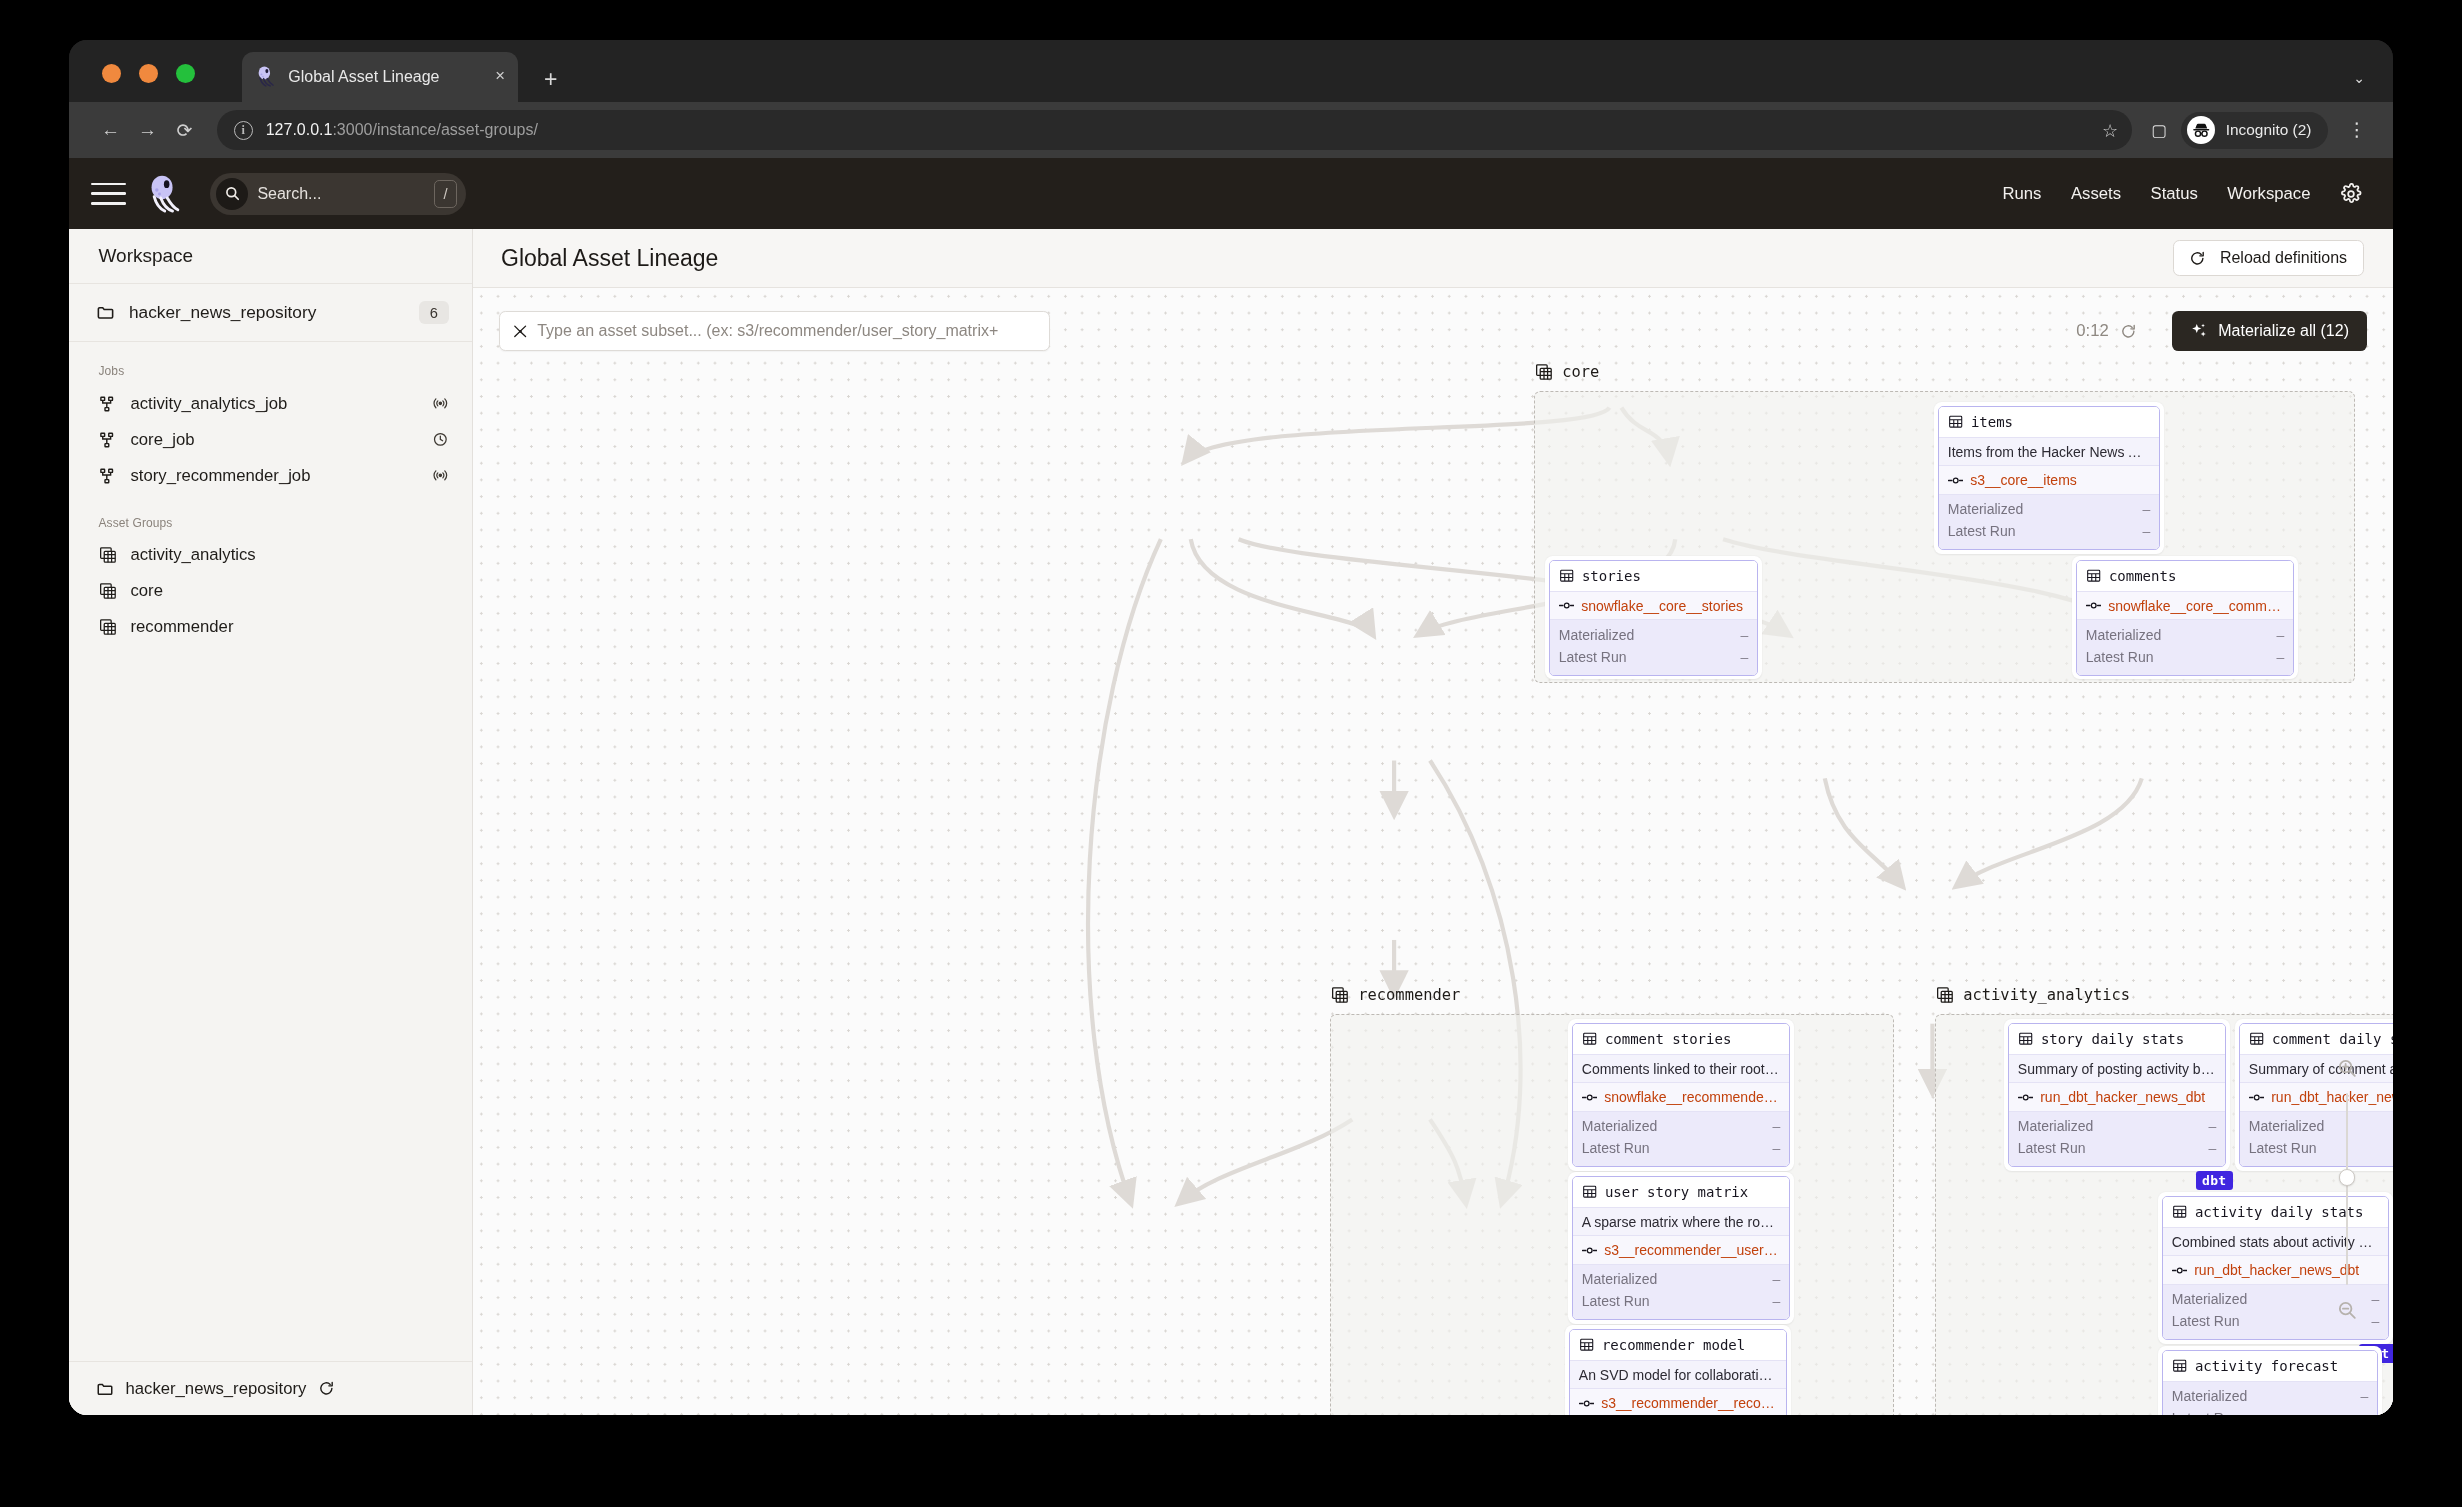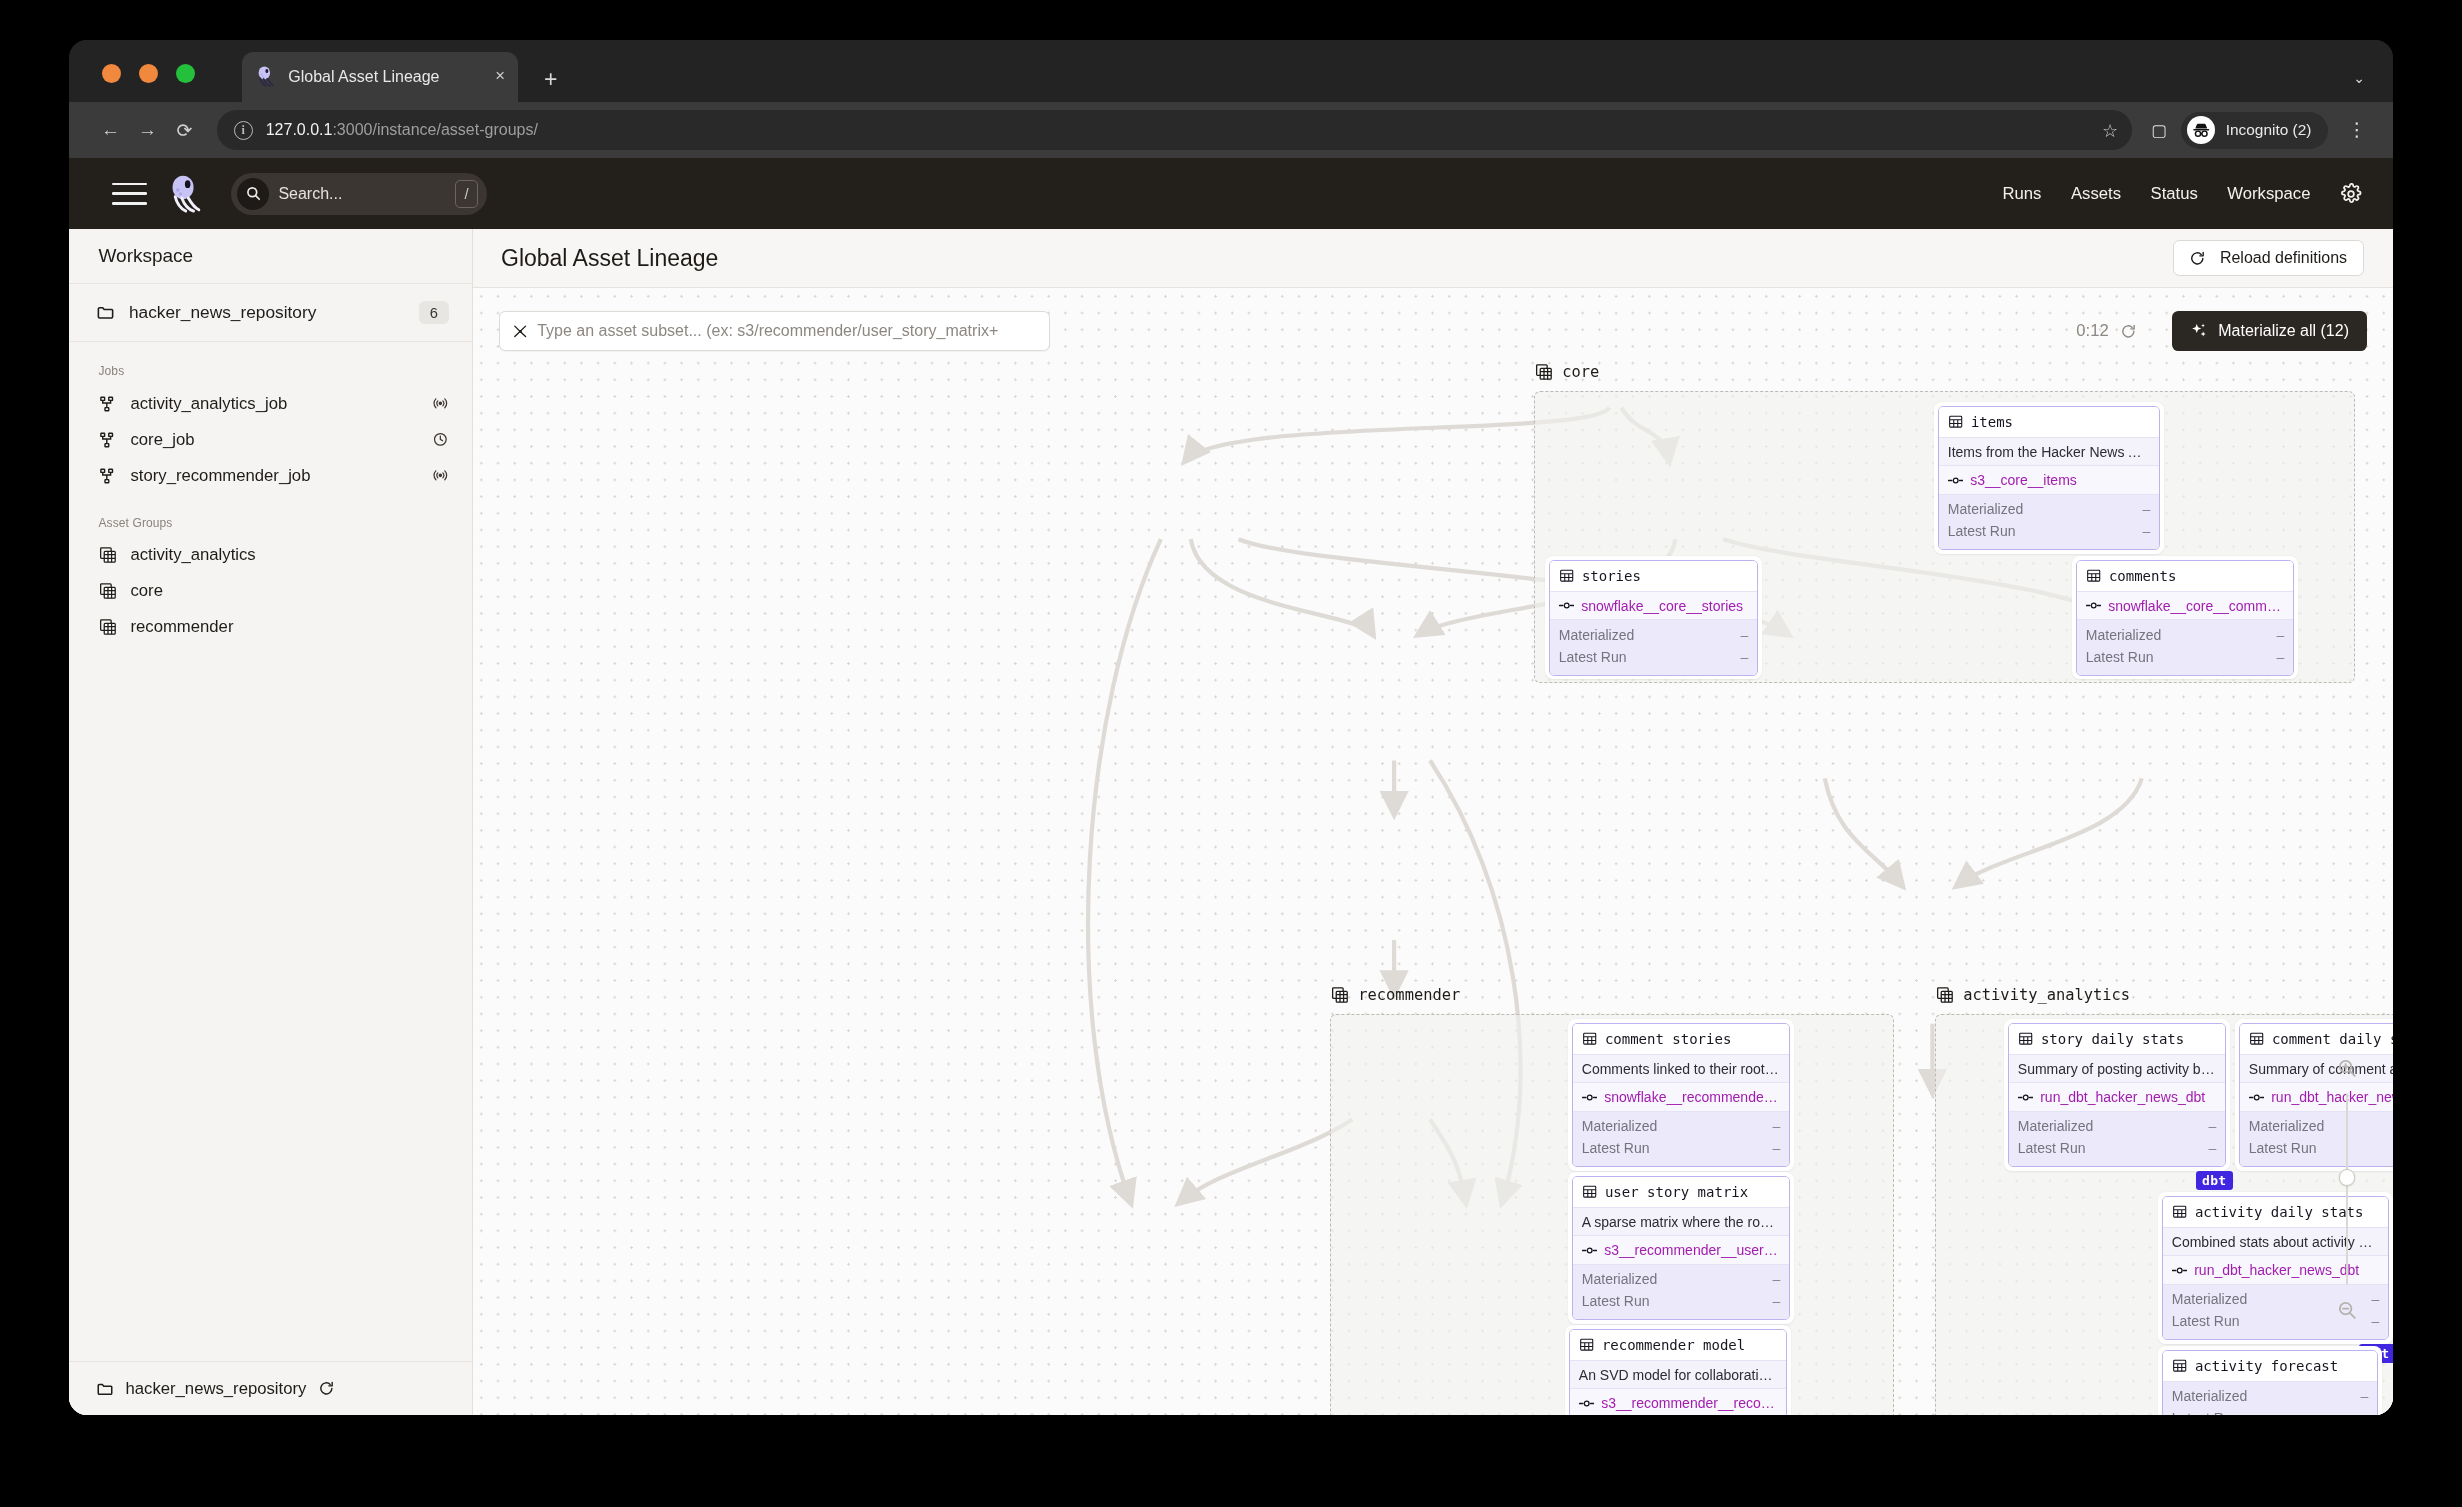--- a/index.html
+++ b/index.html
@@ -129,21 +129,21 @@
     position: absolute; left: 0; right: 0;
     top: 118px; bottom: 0;
     background: #f7f6f4;
   }
 
   
   #app-topnav {
     position: absolute; left: 0; right: 0; top: 0; height: 71px;
     background: #231f1b;
     display: flex; align-items: center;
-    padding: 0 31px 0 25px;
+    padding: 0 31px 0 4px;
   }
   #hamburger { width: 35px; height: 22px; margin-left: 18px; cursor: pointer; display: flex; flex-direction: column; justify-content: space-between; }
   #hamburger span { display: block; height: 2.6px; background: #f1f1f1; border-radius: 1.3px; }
   #app-logo { width: 42px; height: 42px; margin-left: 19px; flex: 0 0 42px; }
   #app-logo svg { width: 42px; height: 42px; display: block; }
   #app-search {
     margin-left: 23px; width: 256px; height: 42px;
     background: #3b3631; border-radius: 21px;
     display: flex; align-items: center; padding: 0 9px 0 6.4px;
     cursor: text;
@@ -333,21 +333,21 @@
     white-space: nowrap; overflow: hidden; text-overflow: ellipsis;
   }
   .node-op {
     display: flex; align-items: center; gap: 7px;
     padding: 5.8px 9px;
     background: #f8f7fd;
     border-bottom: 1px solid #e4e2f5;
   }
   .node-op svg { width: 15.4px; height: 9px; flex: 0 0 15.4px; }
   .node-op .t {
-    font-size: 14px; color: #a21caf;
+    font-size: 14px; color: #c2410c;
     white-space: nowrap; overflow: hidden; text-overflow: ellipsis;
   }
   .node-stats { background: #eceafa; padding: 4.5px 9px 6.4px; text-align: center; }
   .stat-row {
     display: flex; justify-content: space-between; align-items: center;
     font-size: 14px; color: #76727f; line-height: 1.55;
   }
   .stat-row .v { color: #8b8794; }
   .dbt-badge {
     position: absolute;

